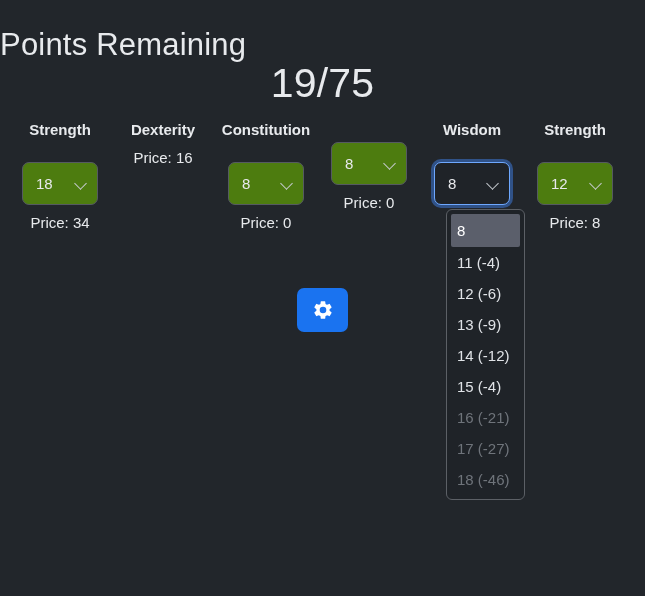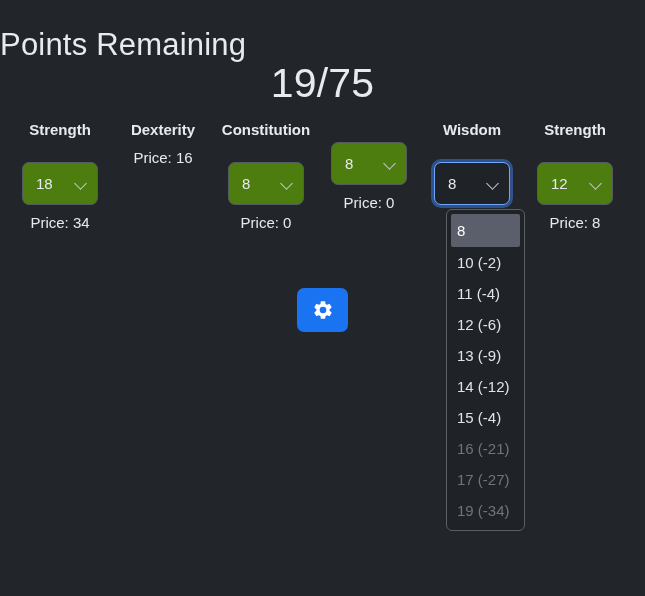--- a/index.html
+++ b/index.html
@@ -225,24 +225,23 @@
       <span>
         <svg width="22" height="22" viewBox="0 0 24 24" aria-hidden="true">
           <path fill="#ffffff" d="M19.14 12.94a7.5 7.5 0 0 0 .05-.94 7.5 7.5 0 0 0-.05-.94l2.03-1.58a.5.5 0 0 0 .12-.62l-1.92-3.32a.5.5 0 0 0-.6-.22l-2.39.96a7.3 7.3 0 0 0-1.62-.94l-.36-2.54a.5.5 0 0 0-.5-.42h-3.84a.5.5 0 0 0-.5.42l-.36 2.54c-.58.24-1.12.56-1.62.94l-2.39-.96a.5.5 0 0 0-.6.22L2.67 8.86a.5.5 0 0 0 .12.62l2.03 1.58c-.04.31-.06.63-.06.94s.02.63.06.94l-2.03 1.58a.5.5 0 0 0-.12.62l1.92 3.32c.13.22.39.3.6.22l2.39-.96c.5.38 1.04.7 1.62.94l.36 2.54c.04.24.25.42.5.42h3.84c.25 0 .46-.18.5-.42l.36-2.54c.58-.24 1.12-.56 1.62-.94l2.39.96c.21.08.47 0 .6-.22l1.92-3.32a.5.5 0 0 0-.12-.62l-2.03-1.58zM12 15.6A3.6 3.6 0 1 1 12 8.4a3.6 3.6 0 0 1 0 7.2z"></path>
         </svg>
       </span>
     </button>
   </div>
 
   <div class="dropdown">
       <div class="dd-option selected">8</div>
-      <div class="dd-option">10 (-2)</div>
       <div class="dd-option">11 (-4)</div>
       <div class="dd-option">12 (-6)</div>
       <div class="dd-option">13 (-9)</div>
       <div class="dd-option">14 (-12)</div>
       <div class="dd-option">15 (-4)</div>
       <div class="dd-option disabled">16 (-21)</div>
       <div class="dd-option disabled">17 (-27)</div>
-      <div class="dd-option disabled">19 (-34)</div>
+      <div class="dd-option disabled">18 (-46)</div>
     </div>
 
 </div>
 
 </body></html>

